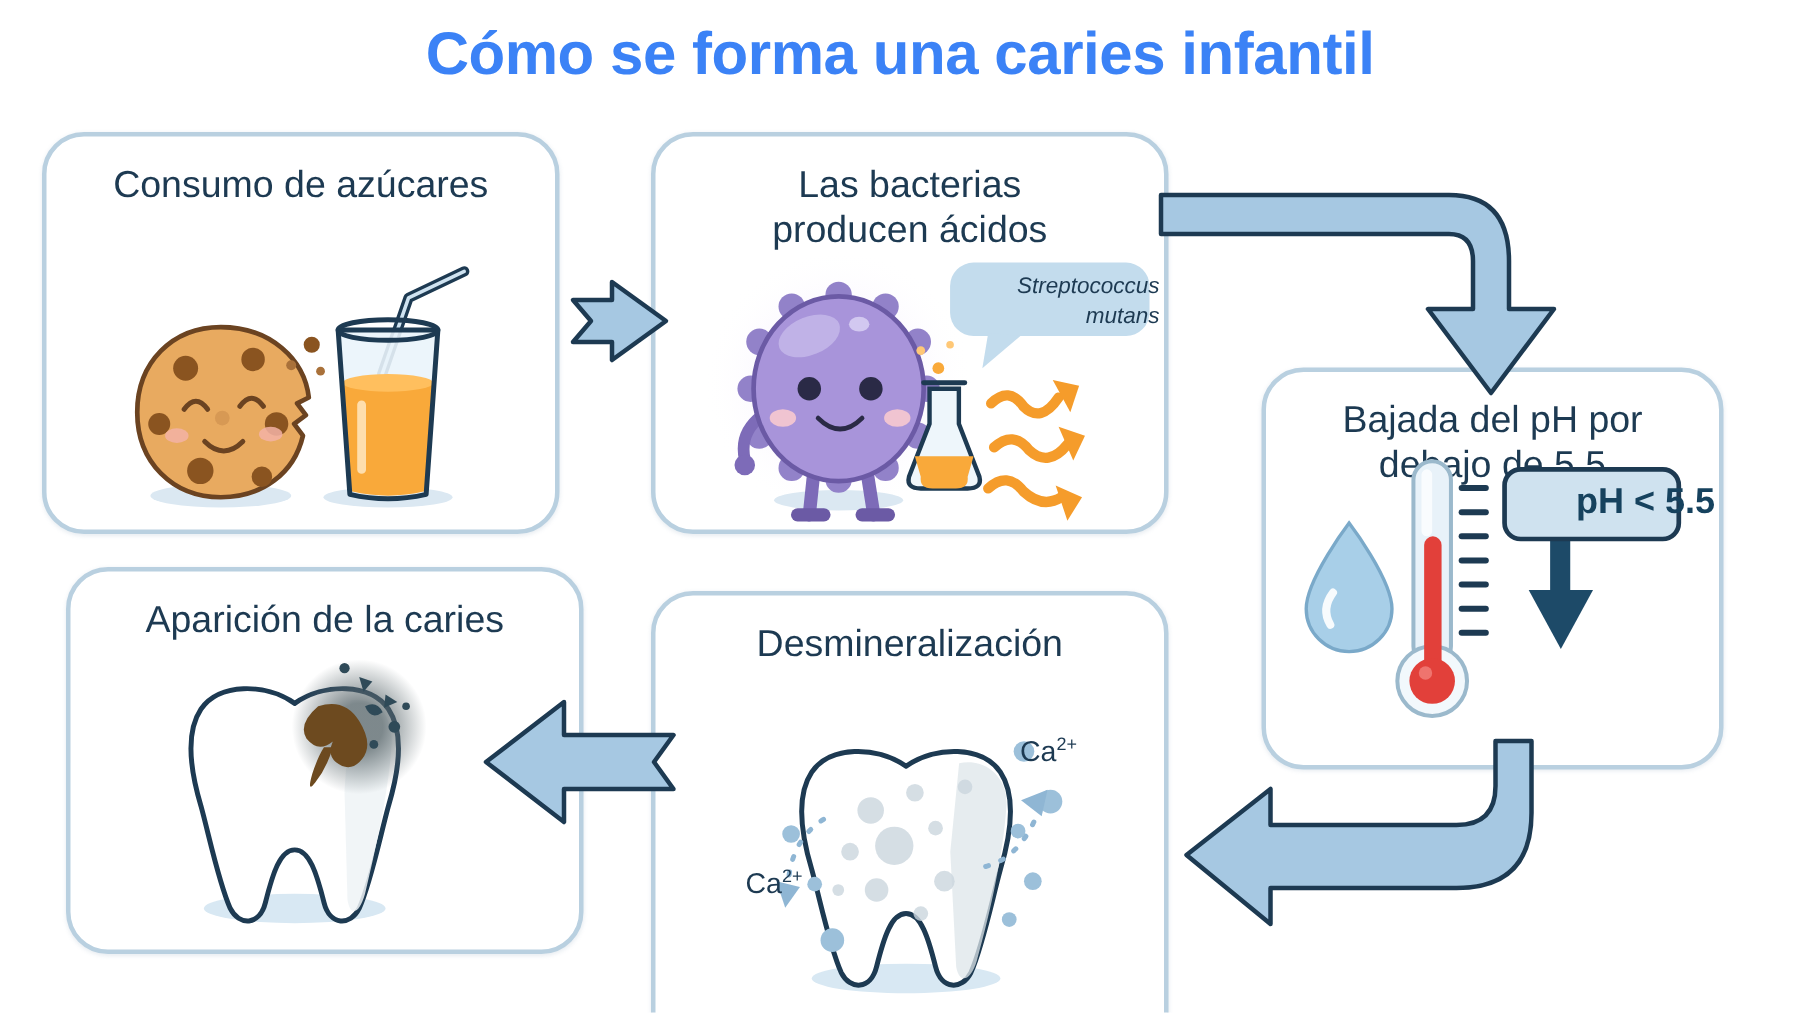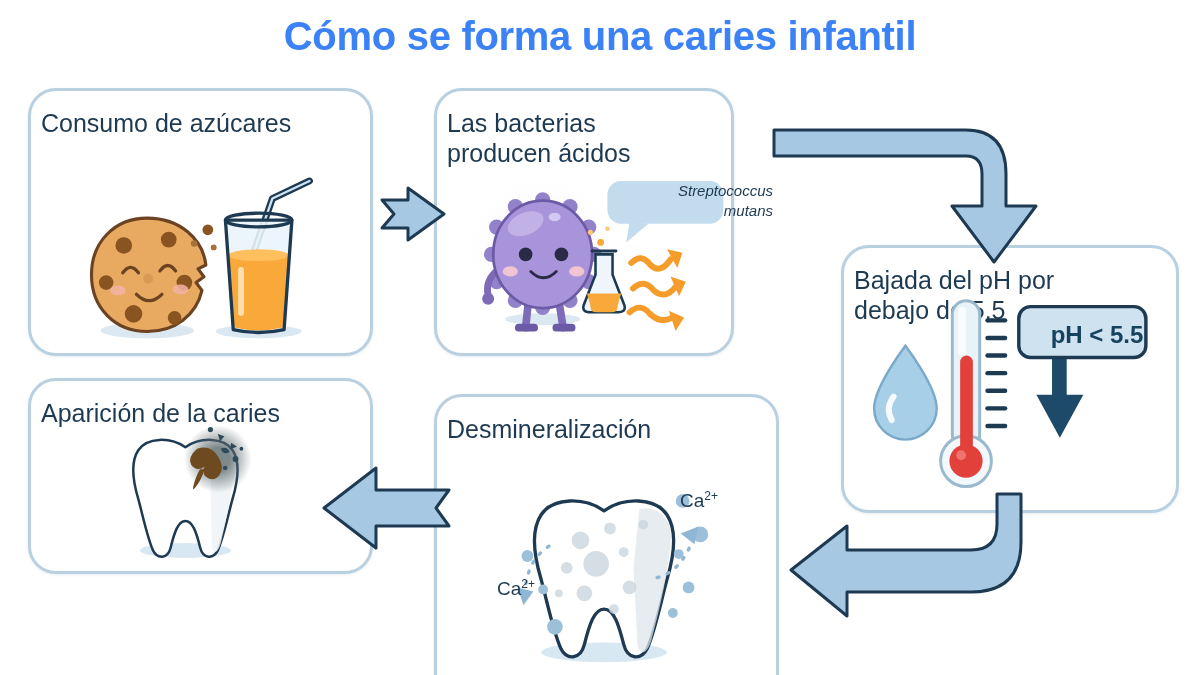--- a/index.html
+++ b/index.html
@@ -26,32 +26,32 @@
   .card{
     position:absolute;
     background:#ffffff;
     border:3px solid #b9d0e0;
     border-radius:28px;
     box-sizing:border-box;
     box-shadow:0 1px 3px rgba(120,150,175,.18);
   }
   .card-title{
     position:absolute;left:0;top:18px;width:100%;
-    text-align:left;
+    text-align:center;
     font-size:25px;line-height:1.18;
     color:#1d3a52;
     font-weight:500;
     padding:0 10px;
     box-sizing:border-box;
   }
   #card1{left:28px;top:88px;width:345px;height:268px;}
-  #card2{left:434px;top:88px;width:300px;height:268px;}
-  #card3{left:841px;top:245px;width:338px;height:268px;padding-left:40px;}
+  #card2{left:434px;top:88px;width:345px;height:268px;}
+  #card3{left:841px;top:245px;width:308px;height:268px;padding-left:40px;}
   #card4{left:434px;top:394px;width:345px;height:326px;}
-  #card5{left:28px;top:378px;width:345px;height:196px;}
+  #card5{left:44px;top:378px;width:345px;height:258px;}
 
   .art{position:absolute;left:0;top:0;width:100%;height:100%;pointer-events:none;}
 
   
   .conn{position:absolute;pointer-events:none;}
   #arrow1{left:378px;top:178px;width:72px;height:72px;}
   #arrow2{left:770px;top:112px;width:290px;height:160px;}
   #arrow3{left:785px;top:490px;width:265px;height:140px;}
   #arrow4{left:318px;top:460px;width:135px;height:96px;}
 </style>

